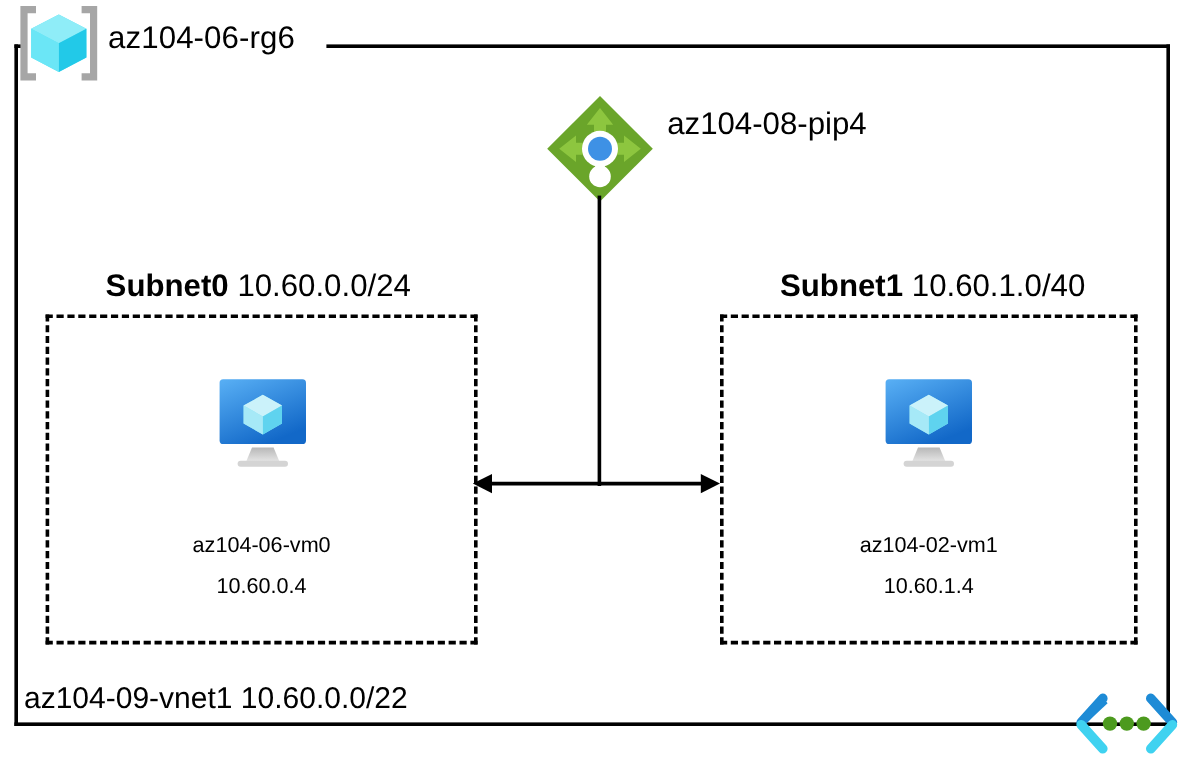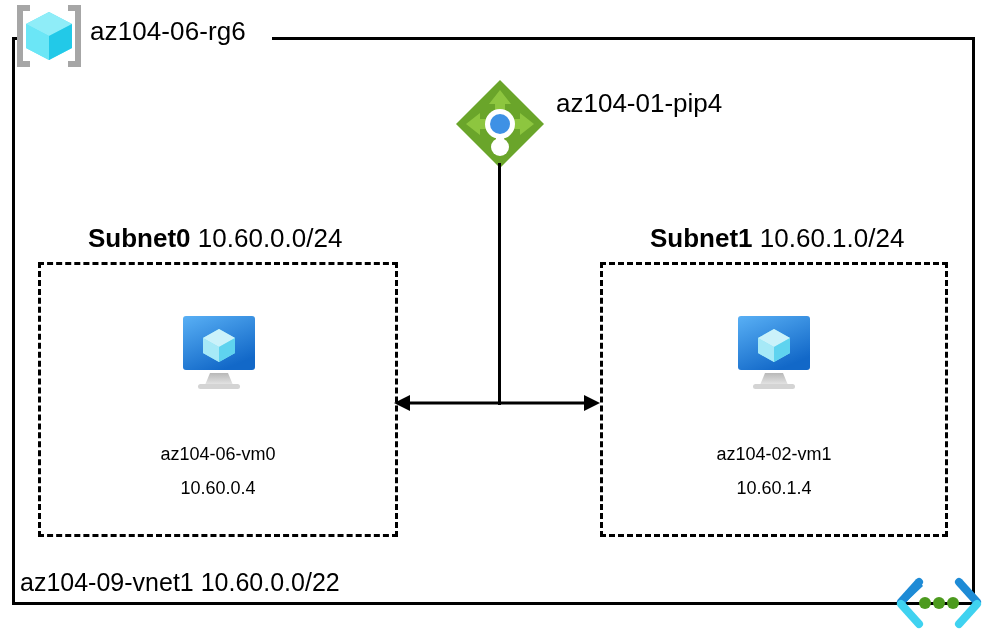--- a/index.html
+++ b/index.html
@@ -93,21 +93,21 @@
 
       <rect x="43" y="52" width="8" height="14" fill="#FFFFFF"></rect>
       <circle cx="47" cy="70" r="9" fill="#FFFFFF"></circle>
 
       <circle cx="47" cy="47" r="15" fill="#FFFFFF"></circle>
       <circle cx="47" cy="47" r="10" fill="#3E91E5"></circle>
     </svg>
   </div>
   <div class="lb-stem"></div>
   <div class="lb-labels">
-    <div>az104-01-pip4</div>
+    <div>az104-08-pip4</div>
   </div>
 
   <div class="subnet-title subnet-title-0">
     <b>Subnet0</b>
     <span>10.60.0.0/24</span>
   </div>
   <div class="subnet-box subnet-box-0"></div>
   <div class="vm-icon vm-icon-0">
     <svg viewBox="0 0 94 80" width="94" height="80">
       <defs>
@@ -130,21 +130,21 @@
       <polygon points="47,34 47,49 31,40 31,25" fill="#A6E9F7"></polygon>
     </svg>
   </div>
   <div class="vm-label vm-label-0">
     <div>az104-06-vm0</div>
     <div>10.60.0.4</div>
   </div>
 
   <div class="subnet-title subnet-title-1">
     <b>Subnet1</b>
-    <span>10.60.1.0/24</span>
+    <span>10.60.1.0/40</span>
   </div>
   <div class="subnet-box subnet-box-1"></div>
   <div class="vm-icon vm-icon-1">
     <svg viewBox="0 0 94 80" width="94" height="80">
       <defs>
         <linearGradient id="mon1" x1="0" y1="0" x2="0.55" y2="1">
           <stop offset="0" stop-color="#59B0F5"></stop>
           <stop offset="1" stop-color="#1268C8"></stop>
         </linearGradient>
         <linearGradient id="stand1" x1="0" y1="0" x2="0" y2="1">

